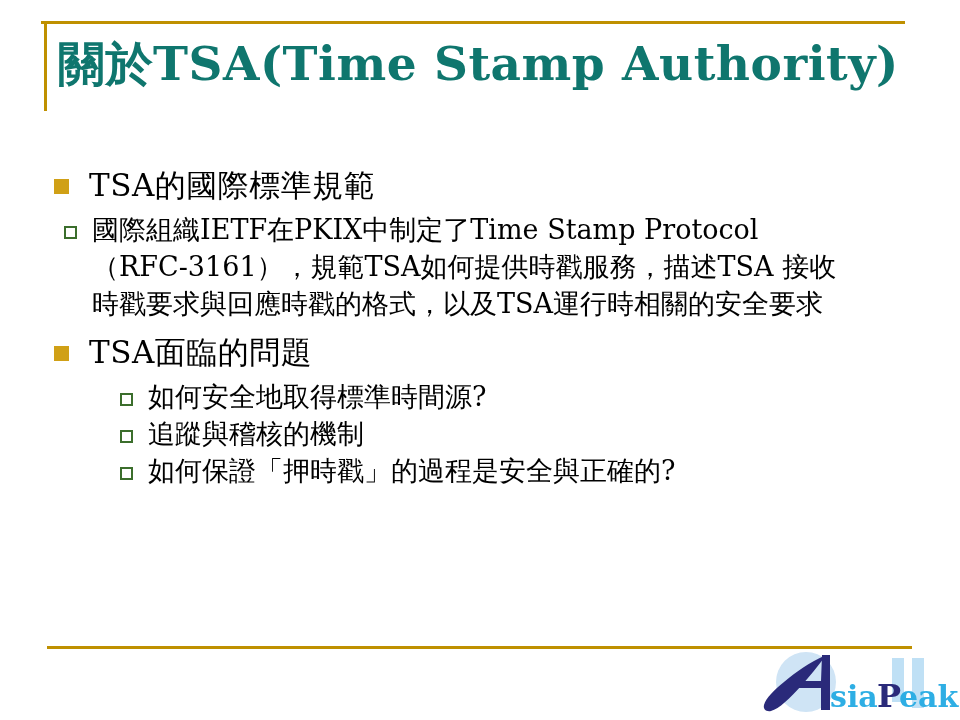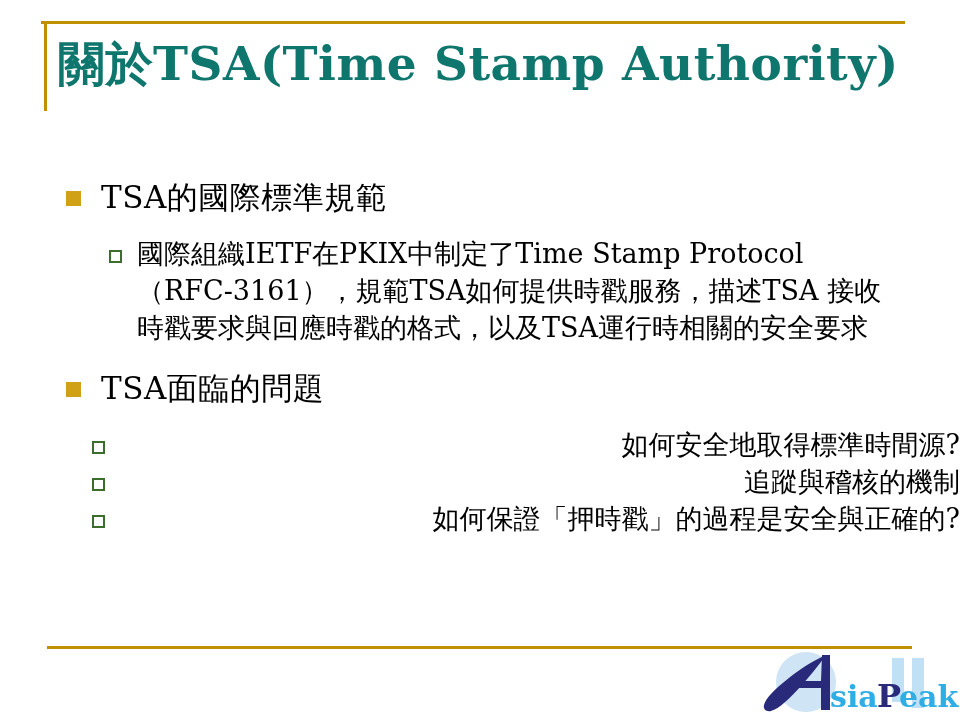--- a/index.html
+++ b/index.html
@@ -74,21 +74,21 @@
     top: 165px;
     width: 960px;
     height: 470px;
   }
 
   .bullet-l1 {
     position: relative;
     display: flex;
     align-items: flex-start;
     padding-left: 54px;
-    margin: 12px;
+    margin: 0;
   }
   .marker-l1 {
     flex: 0 0 auto;
     width: 15px;
     height: 15px;
     background: #D0A016;
     margin-top: 14px;
     margin-right: 20px;
   }
   .text-l1 {
@@ -98,22 +98,22 @@
     font-family: "DejaVu Serif", "Liberation Serif", serif;
     letter-spacing: 0.5px;
   }
 
   .bullet-l2 {
     position: relative;
     display: flex;
     align-items: flex-start;
     margin: 0;
   }
-  .bullet-l2.indent-deep { padding-left: 109px; }
-  .bullet-l2.indent-shallow { padding-left: 92px; justify-content: space-between; }
+  .bullet-l2.indent-deep { padding-left: 64px; }
+  .bullet-l2.indent-shallow { padding-left: 120px; }
 
   .marker-l2 {
     flex: 0 0 auto;
     width: 9px;
     height: 9px;
     border: 2.5px solid #3B6E2C;
     background: #ffffff;
     margin-top: 15px;
     margin-right: 15px;
     box-sizing: content-box;

